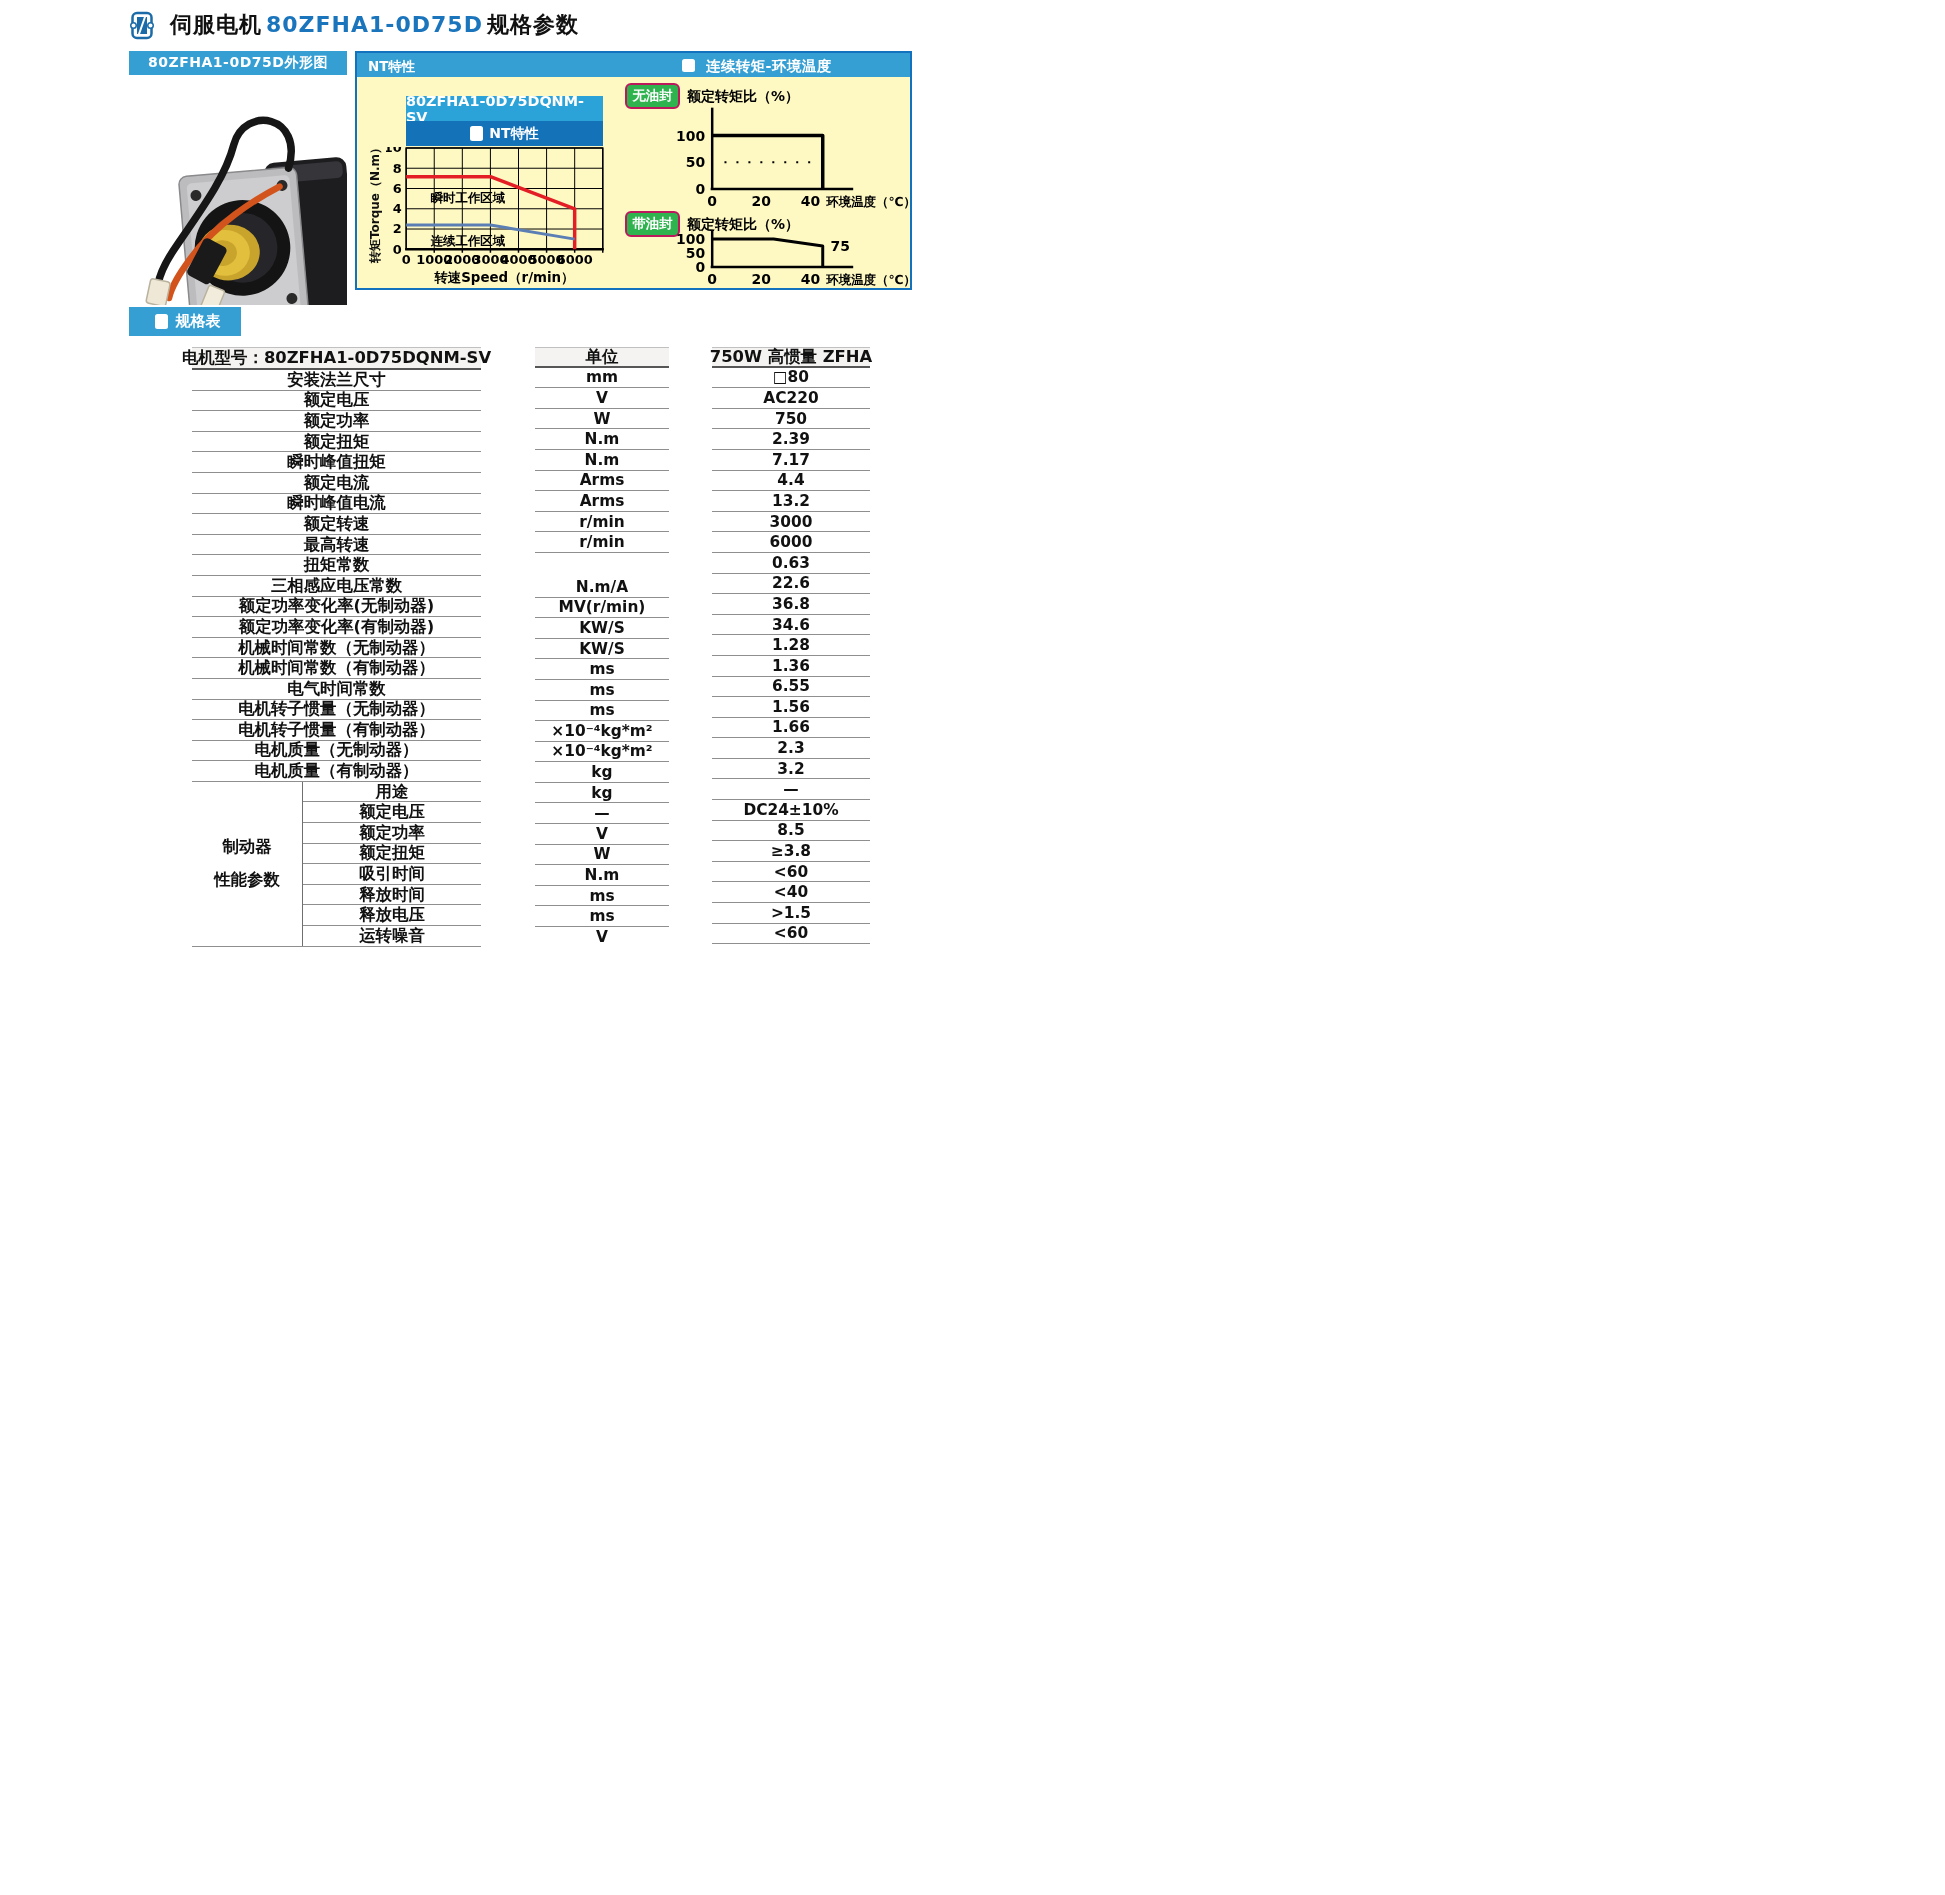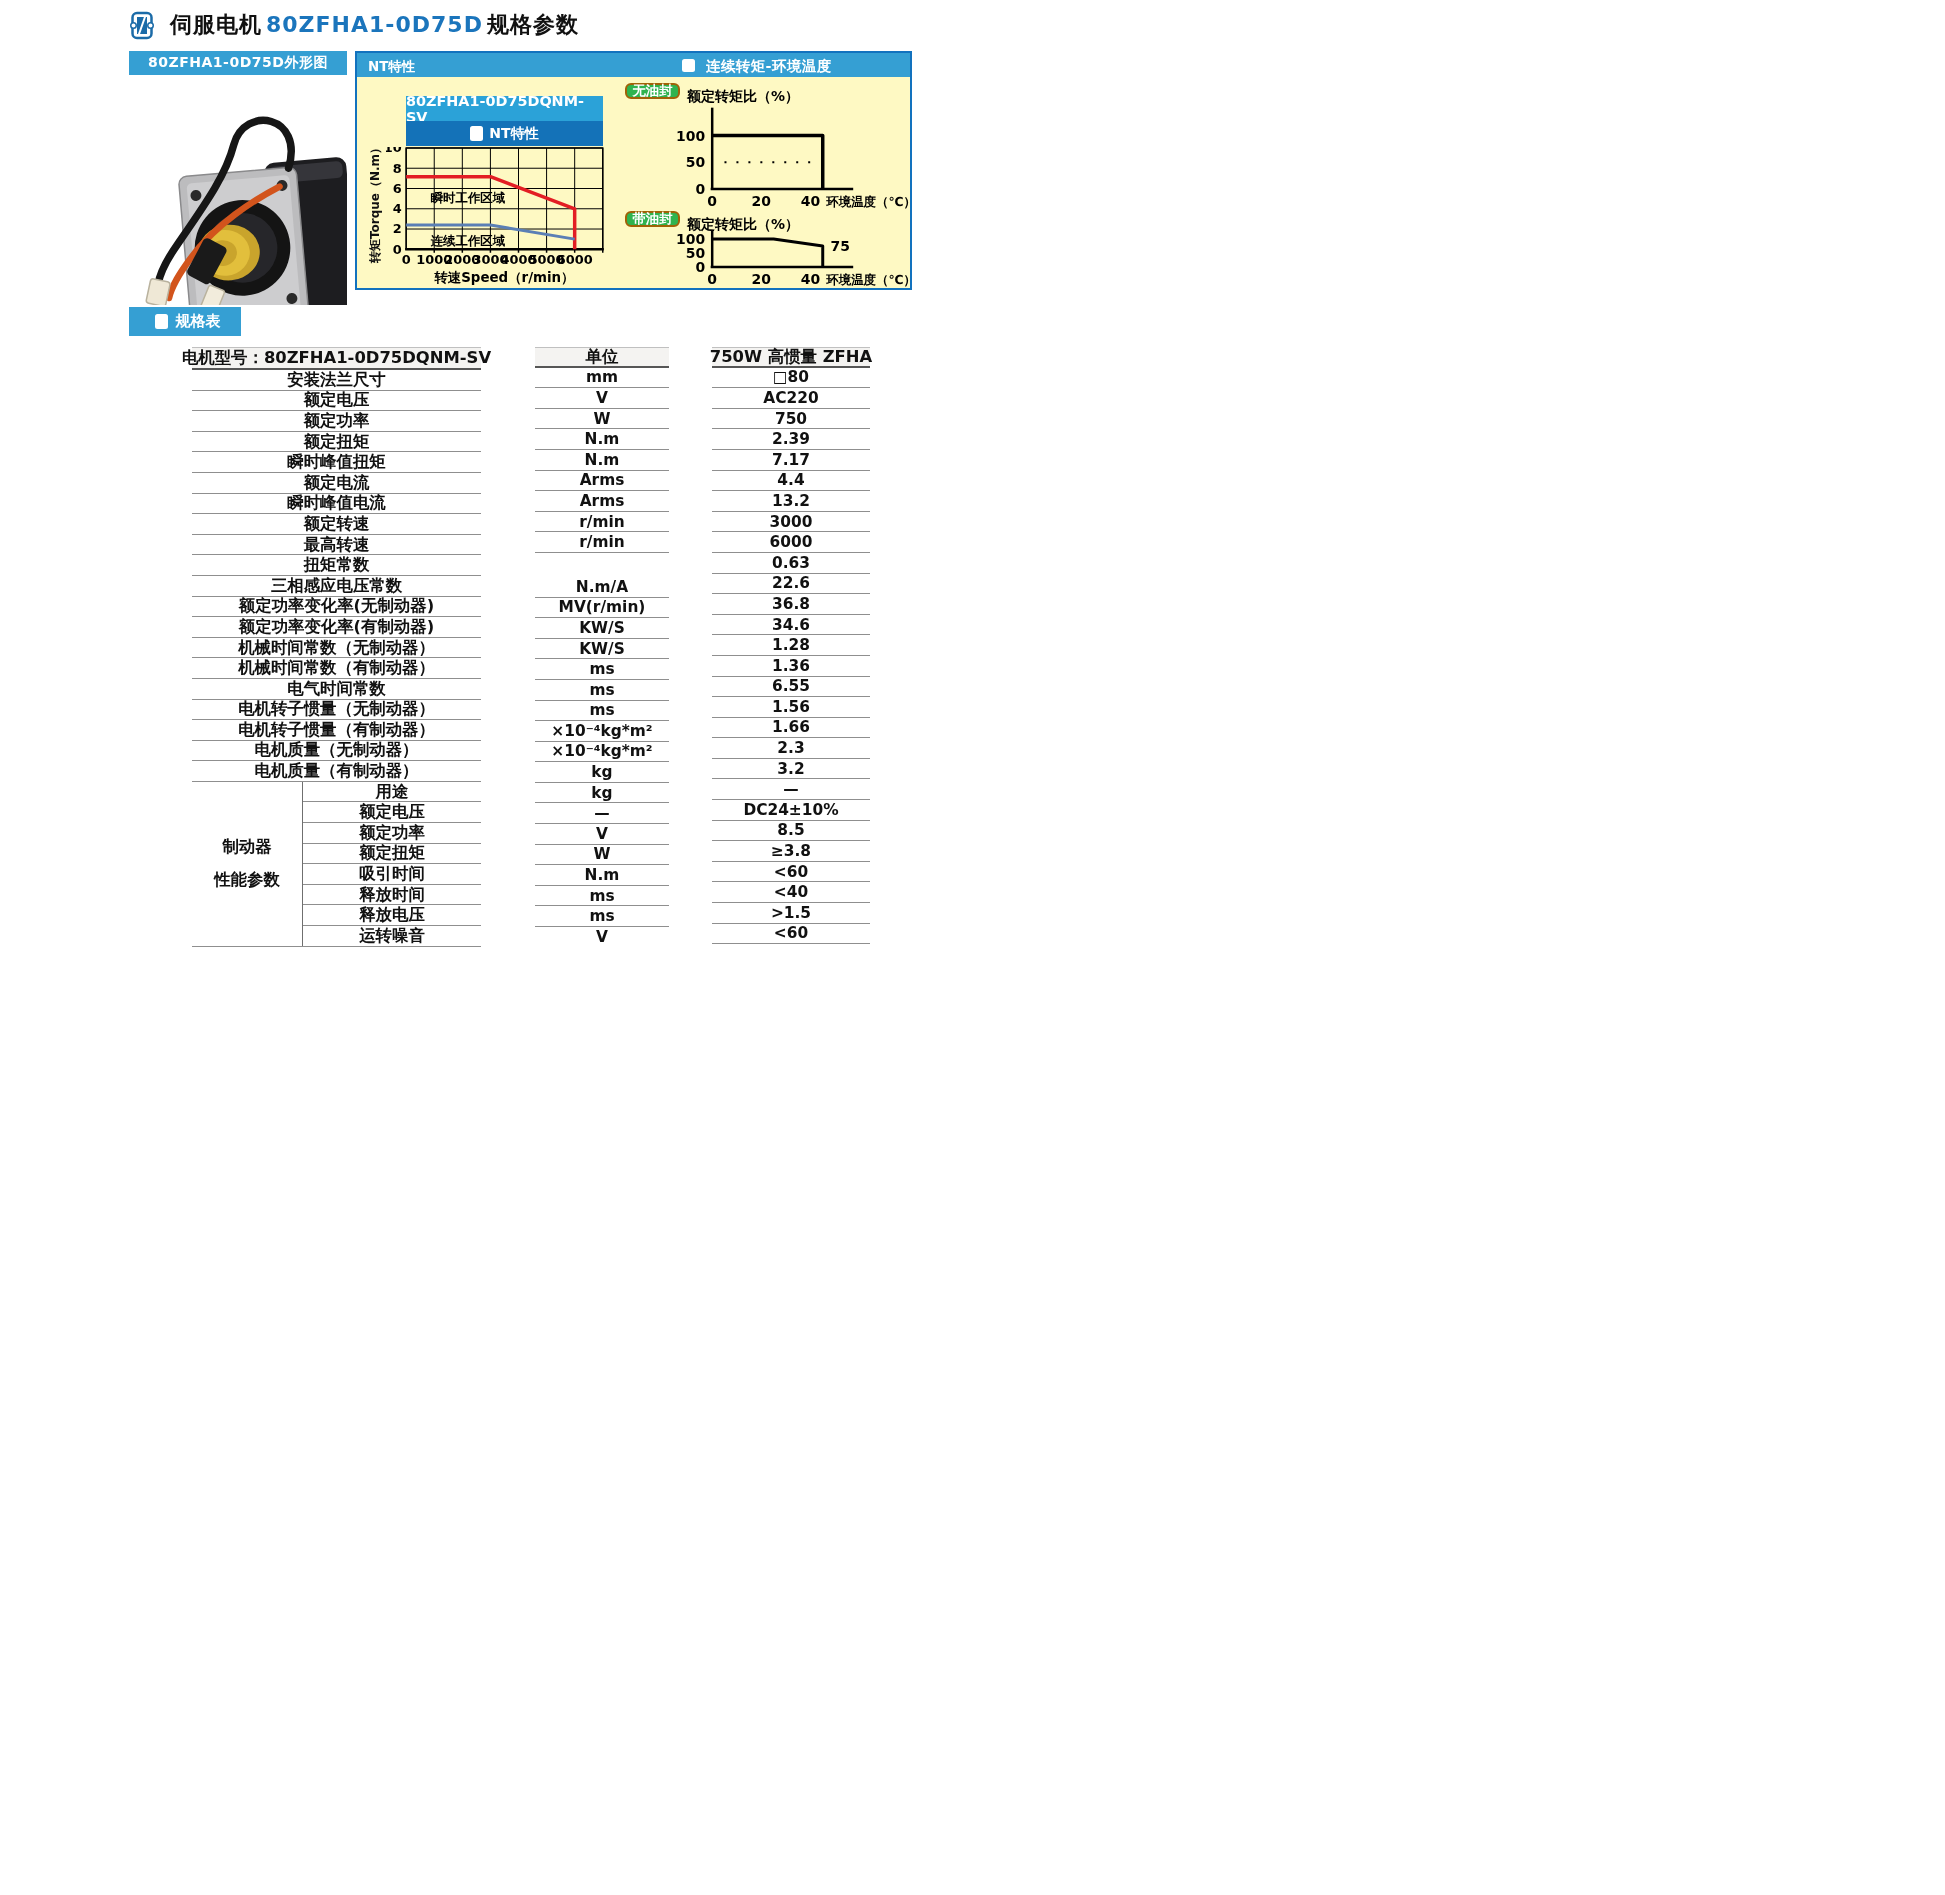--- a/index.html
+++ b/index.html
@@ -16,21 +16,21 @@
   #nt-panel{position:absolute;left:355px;top:51px;width:557px;height:239px;border:2.5px solid #1272be;background:#fef9c3;box-sizing:border-box;}
   #nt-panel-header{position:absolute;left:0;top:0;width:100%;height:24.4px;background:#359fd3;}
   #nt-header-left{position:absolute;left:11px;top:4.5px;color:#fff;font-size:13.4px;}
   #nt-header-sq{position:absolute;left:325px;top:5.5px;width:13px;height:13px;}
   #nt-header-right{position:absolute;left:349px;top:4px;color:#fff;font-size:14.4px;letter-spacing:0.5px;}
   #nt-bar1{position:absolute;left:49px;top:43px;width:197px;height:25.4px;background:#2ba2d8;color:#fff;display:flex;align-items:center;justify-content:center;font-size:14.4px;}
   #nt-bar2{position:absolute;left:49px;top:68px;width:197px;height:25.4px;background:#1472b8;color:#fff;display:flex;align-items:center;justify-content:center;font-size:14px;gap:6px;}
   #nt-bar2 .wsq{width:13px;height:15px;}
   #nt-ylabel{position:absolute;left:-48px;top:142px;width:130px;height:15px;transform:rotate(-90deg);text-align:center;font-size:12px;}
   .chart-title{position:absolute;font-size:14px;color:#000;white-space:nowrap;}
-  .badge{position:absolute;width:55px;height:16px;background:#2fb34f;border:2px solid #a16207;border-radius:6px;color:#fff;display:flex;align-items:center;justify-content:center;font-size:13.4px;box-sizing:border-box;}
+  .badge{position:absolute;width:55px;height:26px;background:#2fb34f;border:2px solid #be185d;border-radius:6px;color:#fff;display:flex;align-items:center;justify-content:center;font-size:13.4px;box-sizing:border-box;}
   
   #spec-banner{position:absolute;left:129px;top:307px;width:112px;height:29px;background:#359fd3;display:flex;align-items:center;padding-left:26px;gap:7px;box-sizing:border-box;color:#fff;font-size:15px;}
   #spec-banner .wsq{width:13.4px;height:15px;}
   
   .tcol{position:absolute;top:347px;display:flex;flex-direction:column;}
   .tcell{box-sizing:border-box;display:flex;align-items:center;justify-content:center;border-bottom:1.5px solid #8f8f8f;font-size:15.4px;white-space:nowrap;}
   .tcell.name{font-size:16.4px;}
   .thead{background:#f4f3f1;border-top:1px solid #c0c0c0;border-bottom:2px solid #565656;font-size:16.4px;}
   #brake-block{box-sizing:border-box;display:flex;border-bottom:1.5px solid #8f8f8f;}
   #brake-label{width:111px;box-sizing:border-box;border-right:1.5px solid #6f6f6f;display:flex;flex-direction:column;align-items:center;justify-content:center;gap:11px;font-size:16.4px;}

